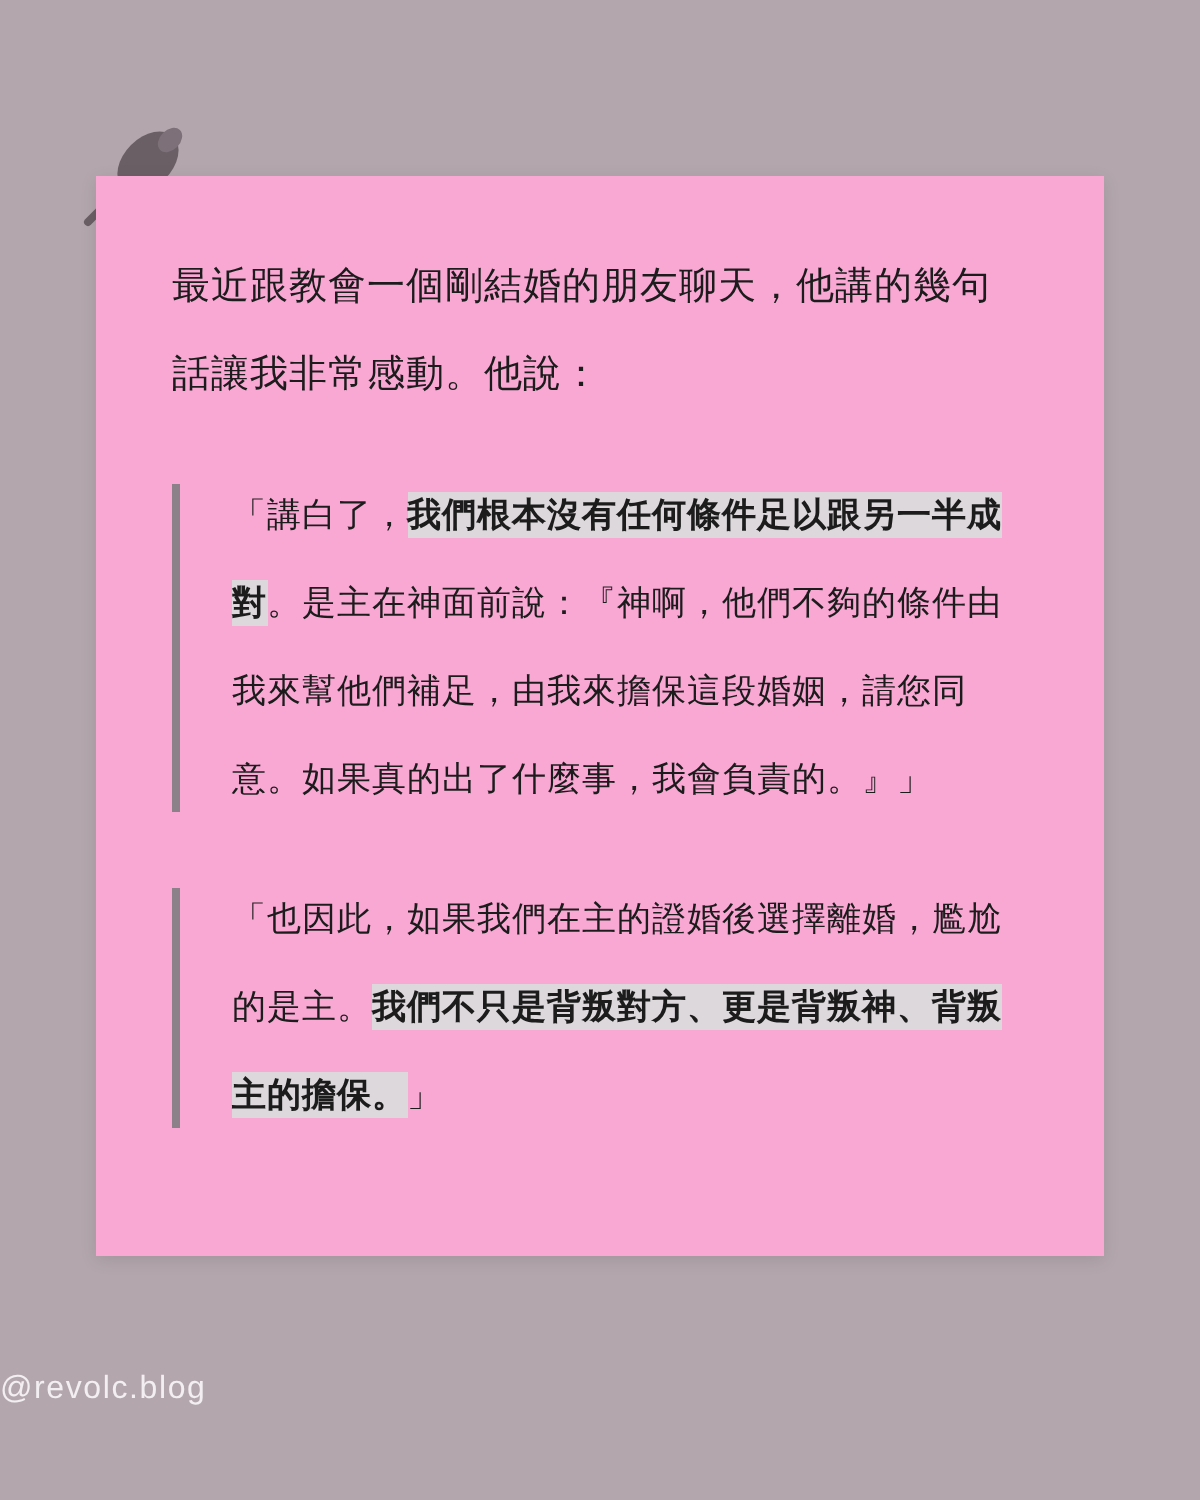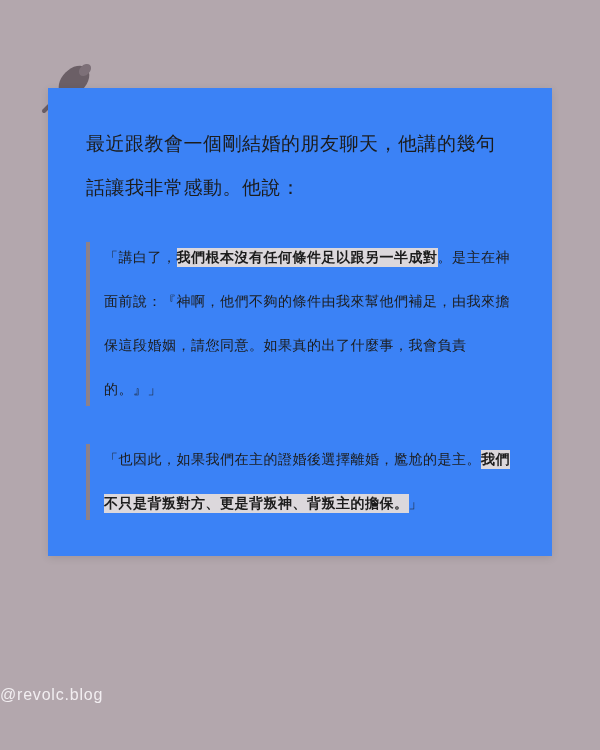--- a/index.html
+++ b/index.html
@@ -13,26 +13,25 @@
     font-family: "Liberation Sans", sans-serif;
     overflow: hidden;
     position: relative;
   }
 
   .card {
     position: absolute;
     left: 48px;
     top: 88px;
     width: 504px;
-    height: 468px;
-    background: #3b82f6;
+    height: 540px;
+    background: #f9a8d4;
     box-shadow: 0 2px 8px rgba(0,0,0,0.10);
     box-sizing: border-box;
     padding: 34px 38px 20px 38px;
-    font-family: Liberation Serif, serif;
   }
 
   
   .pin {
     position: absolute;
     left: 30px;
     top: 55px;
     width: 70px;
     height: 70px;
     pointer-events: none;
@@ -55,25 +54,25 @@
   .quote-block::before {
     content: "";
     position: absolute;
     left: 0;
     top: 6px;
     bottom: 6px;
     width: 4px;
     background: #8d8189;
   }
   .quote-text {
-    font-size: 14px;
+    font-size: 17px;
     line-height: 44px;
     color: #1c1c1c;
     letter-spacing: 0.5px;
-    margin: 0;
+    margin: 12px;
   }
   .hl {
     background: #dcd8dc;
     font-weight: bold;
     padding: 2px 0;
   }
 
   .handle {
     position: absolute;
     left: 0;

